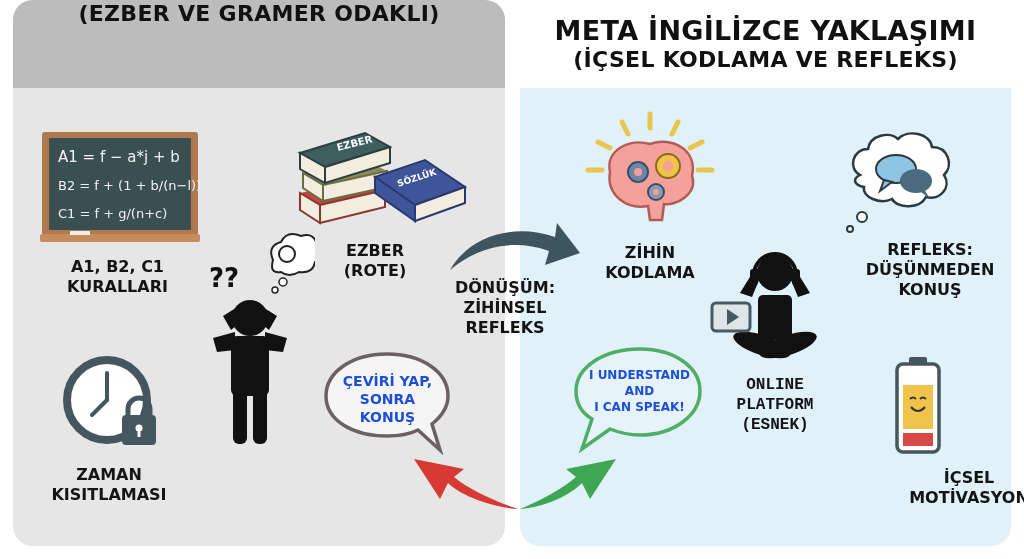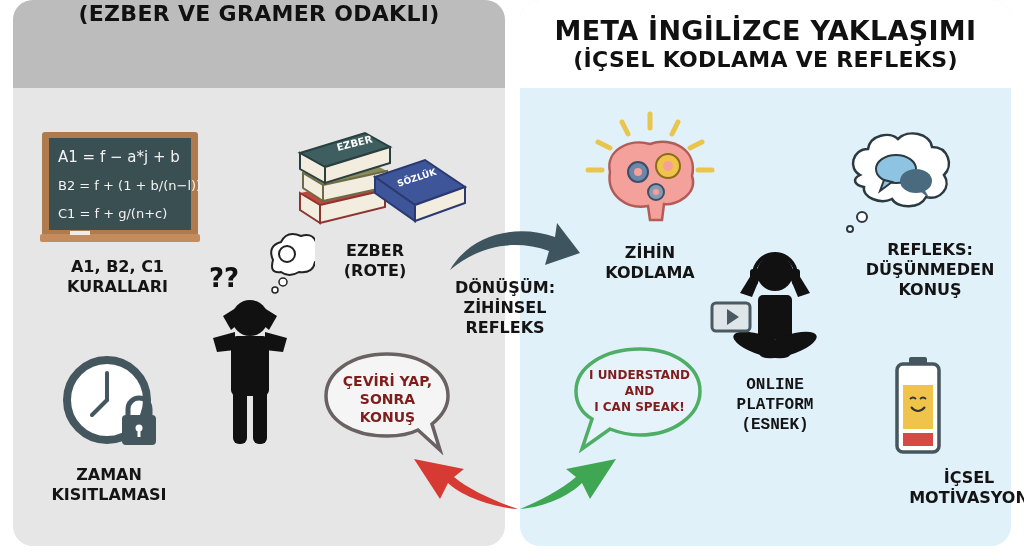--- a/index.html
+++ b/index.html
@@ -10,21 +10,21 @@
   .panel { position: absolute; top: 0; height: 546px; border-radius: 20px; overflow: hidden; }
   .panel-left { left: 13px; width: 492px; background: #e6e6e6; }
   .panel-right { left: 520px; width: 491px; background: #e1f1fa; }
   .panel-header { position: absolute; left: 0; top: 0; right: 0; height: 88px; text-align: center; }
   .panel-left .panel-header { background: #bcbcbc; }
   .panel-right .panel-header { background: #ffffff; }
   .h-title { font-weight: bold; font-size: 27px; line-height: 30px; padding-top: 16px; letter-spacing: 0.3px; }
   .h-sub { font-weight: bold; font-size: 22px; line-height: 28px; letter-spacing: 0.3px; }
   .label { position: absolute; font-weight: bold; text-align: center; font-size: 16px; line-height: 20px; color: #141414; white-space: nowrap; }
   .ico { position: absolute; }
-  .bubble-text { position: absolute; font-weight: bold; text-align: center; color: #7f1d1d; }
+  .bubble-text { position: absolute; font-weight: bold; text-align: center; color: #1d4ed8; }
 </style>
 </head>
 <body>
 
 <div class="panel panel-left">
   <div class="panel-header">
     <div class="h-sub">(EZBER VE GRAMER ODAKLI)</div>
   </div>
 </div>
 

